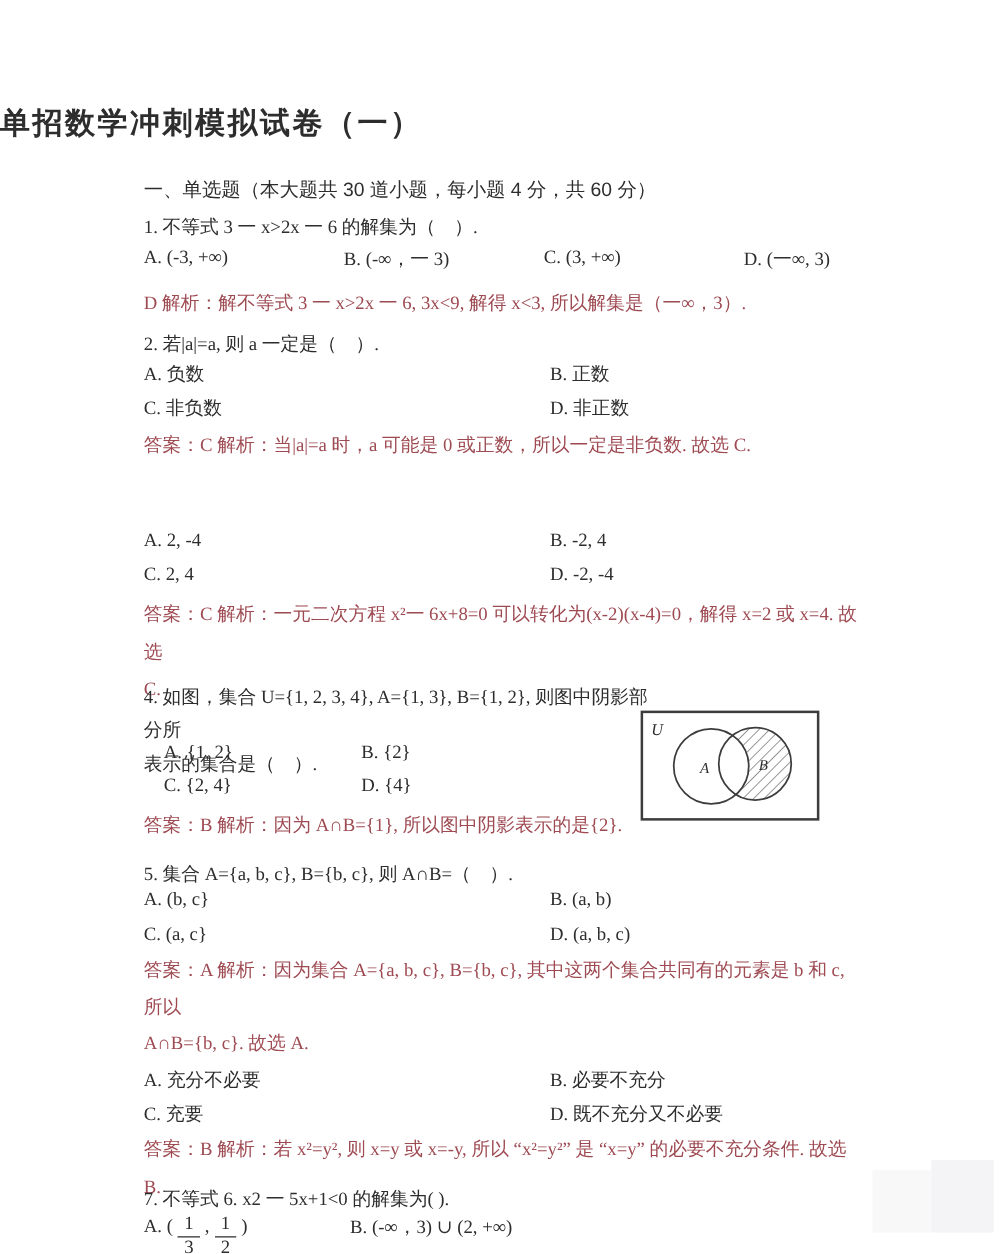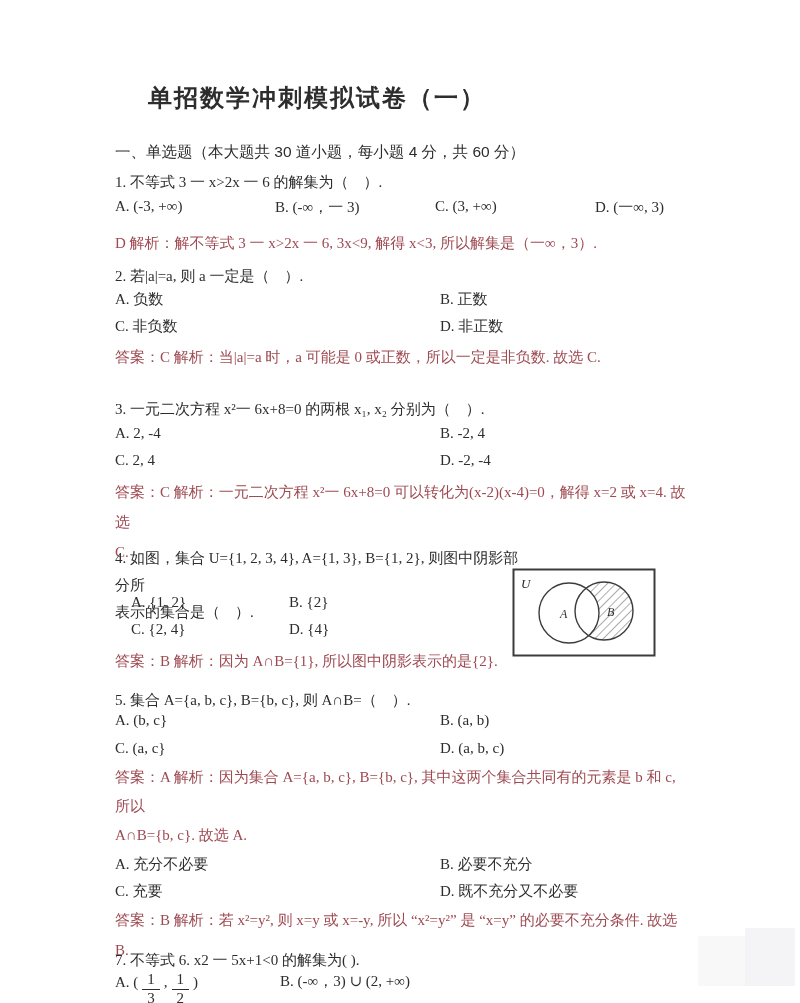--- a/index.html
+++ b/index.html
@@ -7,21 +7,21 @@
     position:relative;
     width:800px; height:1003px;
     background:#ffffff;
     overflow:hidden;
     font-family:"Liberation Serif","DejaVu Serif",serif;
     color:var(--ink,#2d2d2d);
     font-size:15px;
   }
   .abs { position:absolute; left:115px; width:578px; }
   .title {
-    left:0; width:634px; text-align:center;
+    left:0; width:634px; 
     font-size:24px; font-weight:bold; letter-spacing:2px;
     font-family:Liberation Serif, serif;
   }
   .section-header {
     font-weight:normal; font-size:15.5px;
     font-family:"Liberation Sans","DejaVu Sans",sans-serif;
   }
   .stem   { white-space:pre-line; line-height:27px; }
   .answer { color:var(--answer-red,#9e4a52); white-space:pre-line; line-height:30px; }
   .ans29  { line-height:29px; }
@@ -60,21 +60,20 @@
   <div class="abs row" style="top:290px">
     <span class="w325">A. 负数</span>
     <span>B. 正数</span>
   </div>
   <div class="abs row" style="top:317px">
     <span class="w325">C. 非负数</span>
     <span>D. 非正数</span>
   </div>
   <div class="abs answer" style="top:342px">答案：C 解析：当|a|=a 时，a 可能是 0 或正数，所以一定是非负数. 故选 C.</div>
 
-  <div class="abs stem" style="top:396px">3. 一元二次方程 x²一 6x+8=0 的两根 x₁, x₂ 分别为（　）.</div>
   <div class="abs row" style="top:425px">
     <span class="w325">A. 2, -4</span>
     <span>B. -2, 4</span>
   </div>
   <div class="abs row" style="top:452px">
     <span class="w325">C. 2, 4</span>
     <span>D. -2, -4</span>
   </div>
   <div class="abs answer" style="top:477px">答案：C 解析：一元二次方程 x²一 6x+8=0 可以转化为(x-2)(x-4)=0，解得 x=2 或 x=4. 故选
 C.</div>

